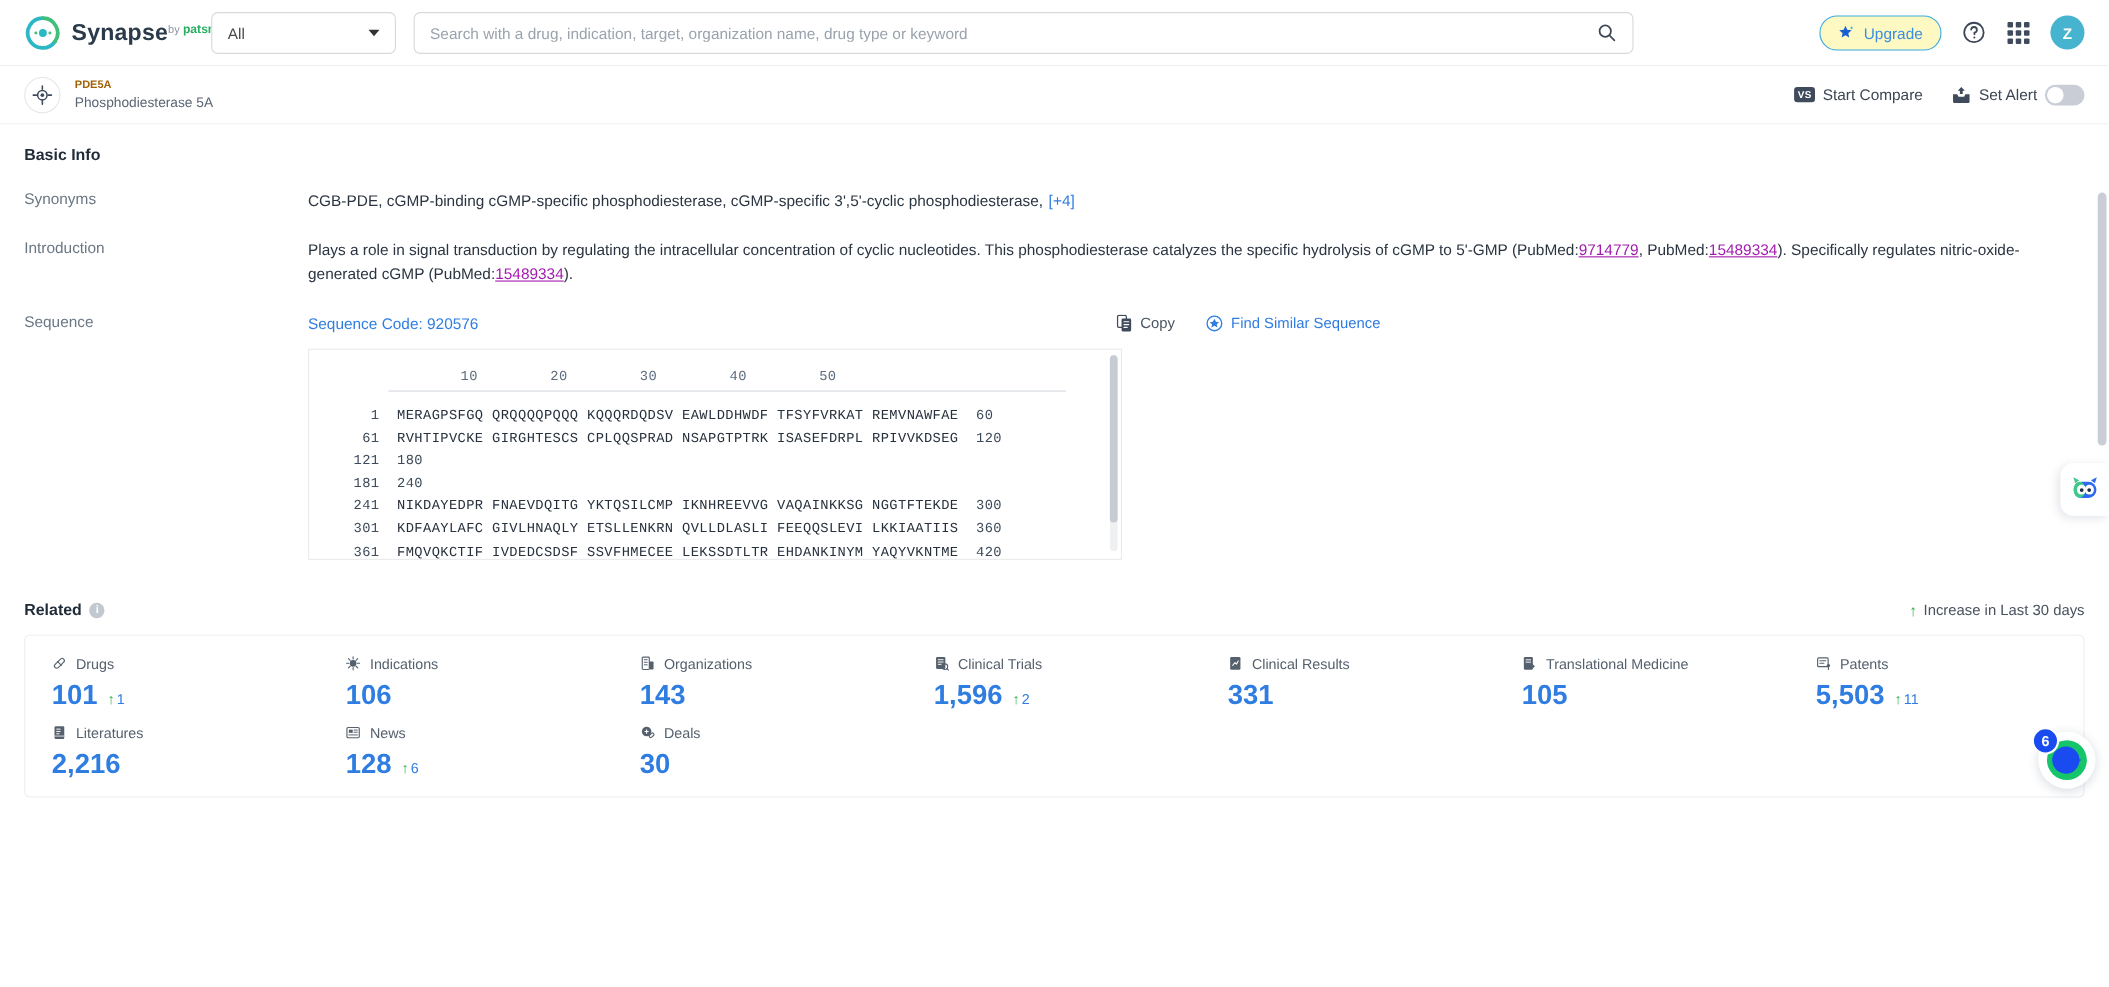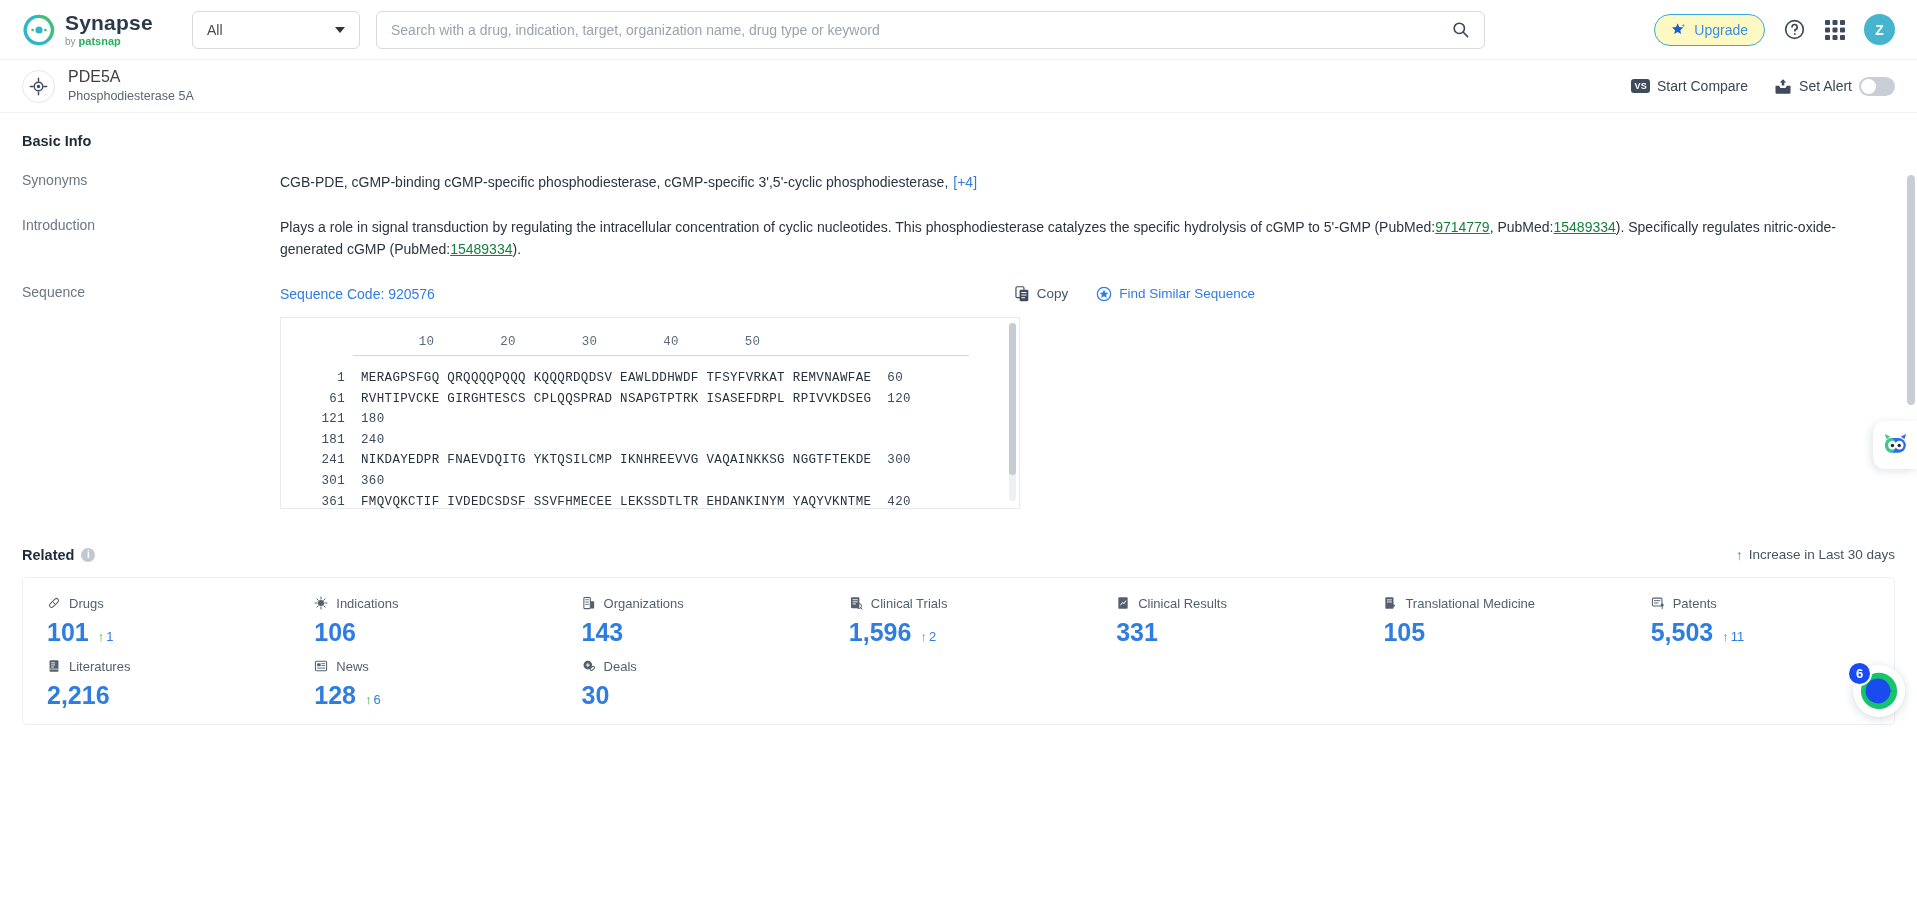--- a/index.html
+++ b/index.html
@@ -16,21 +16,21 @@
     height: 60px;
     display: flex;
     align-items: center;
     padding: 0 22px;
     background: #ffffff;
     border-bottom: 1px solid #f0f0f0;
     position: relative;
   }
   .logo-wrap { display: flex; align-items: center; gap: 9px; width: 148px; }
   .logo-mark { width: 34px; height: 34px; flex: none; }
-  .logo-text { display: flex; flex-direction: column; line-height: 1; }
+  .logo-text { display: flex; flex-direction: row; line-height: 1; }
   .logo-name { font-size: 21px; font-weight: 700; color: #2b3a4a; letter-spacing: .2px; }
   .logo-sub { font-size: 10px; color: #8a94a0; margin-top: 3px; display: flex; gap: 3px; align-items: baseline;}
   .logo-sub b { color: #27ae60; font-weight: 700; font-size: 11px;}
 
   .scope-select {
     margin-left: 22px;
     width: 168px; height: 38px;
     border: 1px solid #d9d9d9; border-radius: 6px;
     display: flex; align-items: center; justify-content: space-between;
     padding: 0 14px;
@@ -80,21 +80,21 @@
     border-bottom: 1px solid #f0f0f0;
     background: #fff;
   }
   .title-icon {
     width: 33px; height: 33px; border-radius: 50%;
     border: 1px solid #e3e6ea;
     display: flex; align-items: center; justify-content: center;
     flex: none;
   }
   .title-text { margin-left: 13px; line-height: 1.18; }
-  .title-main { font-size: 16px; font-weight: 400; color: #404040; }
+  .title-main { font-size: 10px; font-weight: 700; color: #a16207; }
   .title-sub { font-size: 12.5px; color: #5a6674; margin-top: 2px; }
 
   .title-actions { margin-left: auto; display: flex; align-items: center; gap: 26px; }
   .act { display: flex; align-items: center; gap: 7px; font-size: 14px; color: #3c4654; cursor: pointer; }
   .vs-badge {
     background: #3f4a5c; color: #fff; border-radius: 3px;
     font-size: 9px; font-weight: 700; padding: 2px 3px; letter-spacing: .3px;
   }
   .toggle {
     width: 36px; height: 19px; border-radius: 10px;
@@ -105,21 +105,21 @@
     width: 15px; height: 15px; border-radius: 50%; background: #fff;
   }
 
   
   .content { padding: 20px 22px 0 22px; position: relative; }
   .section-title { font-size: 14.5px; font-weight: 700; color: #1f2b38; }
 
   .row { display: flex; margin-top: 22px; font-size: 14px; gap: 40px; }
   .row-label { width: 170px; flex: none; color: #6b7785; font-size: 14px; padding-top: 1px; }
   .row-value { flex: 1; color: #2b3542; line-height: 1.62; margin-left: 48px; }
-  .link-u { color: #15803d; text-decoration: underline; cursor: pointer; }
+  .link-u { color: #a21caf; text-decoration: underline; cursor: pointer; }
   .plus-link { color: #2f7de1; cursor: pointer; margin-left: 5px; }
 
   
   .seq-head { display: flex; align-items: center; }
   .seq-code { color: #2f7de1; font-size: 14px; cursor: pointer; }
   .seq-tools { margin-left: auto; display: flex; align-items: center; gap: 28px; padding-right: 640px;}
   .seq-tool { display: flex; align-items: center; gap: 7px; font-size: 13.5px; cursor: pointer; }
   .seq-tool.copy { color: #4b5563; }
   .seq-tool.similar { color: #2f7de1; }
 
@@ -372,20 +372,21 @@
             <span class="seq-num">181</span>
             <span class="seq-end">240</span>
           </div>
           <div class="seq-row">
             <span class="seq-num">241</span>
             <span class="seq-chunks">NIKDAYEDPR FNAEVDQITG YKTQSILCMP IKNHREEVVG VAQAINKKSG NGGTFTEKDE</span>
             <span class="seq-end">300</span>
           </div>
           <div class="seq-row">
             <span class="seq-num">301</span>
+            <span class="seq-chunks">KDFAAYLAFC GIVLHNAQLY ETSLLENKRN QVLLDLASLI FEEQQSLEVI LKKIAATIIS</span>
             <span class="seq-end">360</span>
           </div>
           <div class="seq-row">
             <span class="seq-num">361</span>
             <span class="seq-chunks">FMQVQKCTIF IVDEDCSDSF SSVFHMECEE LEKSSDTLTR EHDANKINYM YAQYVKNTME</span>
             <span class="seq-end">420</span>
           </div>
         </div>
         <div class="seq-scroll">
             <div class="thumb"></div>

